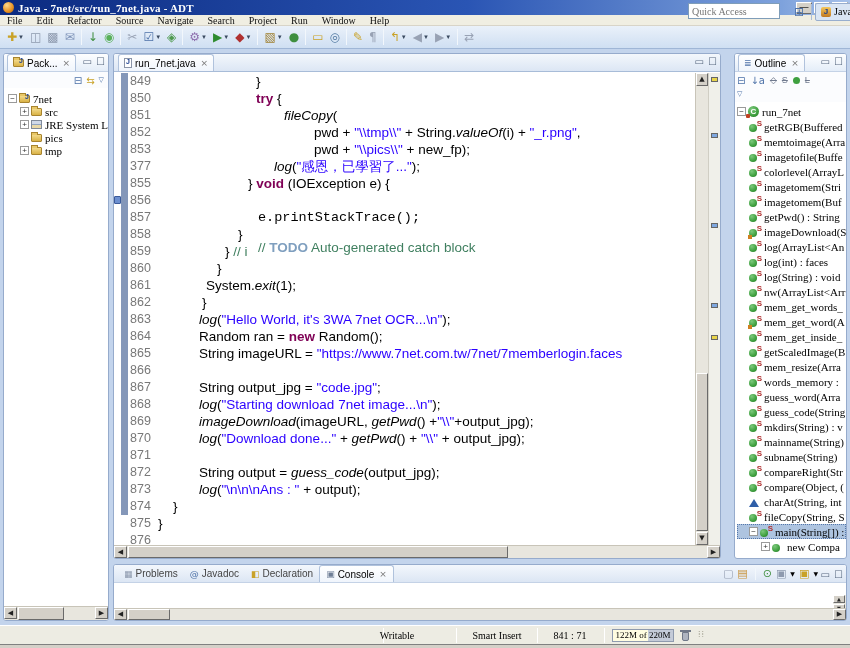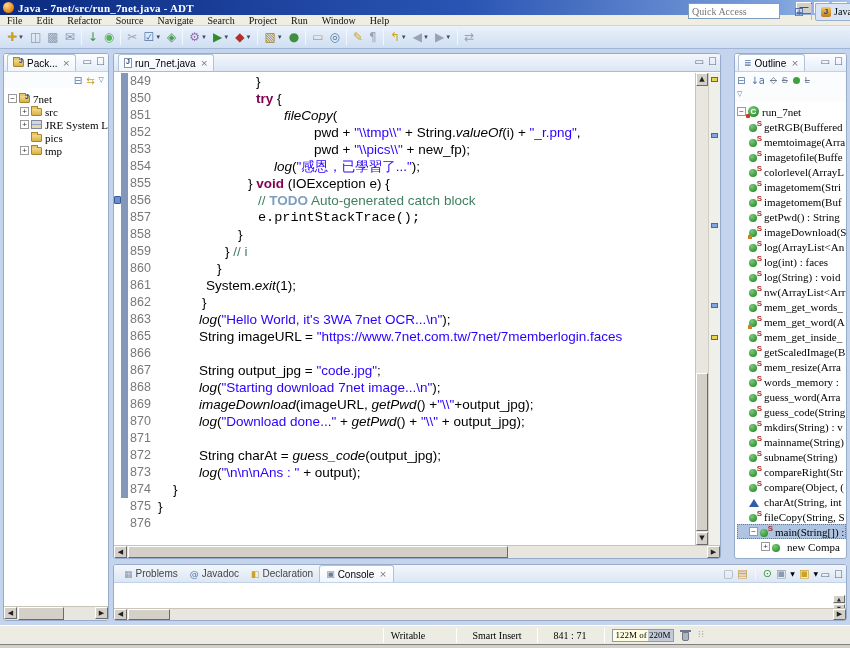--- a/index.html
+++ b/index.html
@@ -380,36 +380,36 @@
         </div>
         <div class="cl">
           <span class="mk"></span>
           <span class="rng on"></span>
           <span class="num">853</span>
           <span class="ct" style="padding-left: 156px;"><span class="sp">pwd + </span><span class="sstr">"\\pics\\"</span><span class="sp"> + new_fp);</span></span>
         </div>
         <div class="cl">
           <span class="mk"></span>
           <span class="rng on"></span>
-          <span class="num">854</span>
+          <span class="num">377</span>
           <span class="ct" style="padding-left: 116px;"><span class="sit">log</span><span class="sp">(</span><span class="sstr">"感恩，已學習了..."</span><span class="sp">);</span></span>
         </div>
         <div class="cl">
           <span class="mk"></span>
           <span class="rng on"></span>
           <span class="num">855</span>
           <span class="ct" style="padding-left: 90px;"><span class="sp">} </span><span class="skw">void</span><span class="sp"> (IOException e) {</span></span>
         </div>
         <div class="cl">
           <span class="mk">
             <span class="task"></span>
           </span>
           <span class="rng on"></span>
           <span class="num">856</span>
-          <span class="ct" style="padding-left: 100px;"><span class="scom">// </span><span class="stodo">TODO</span><span class="scom"> Auto-generated catch block</span></span>
+          <span class="ct" style="padding-left: 100px; margin-top: 47px;"><span class="scom">// </span><span class="stodo">TODO</span><span class="scom"> Auto-generated catch block</span></span>
         </div>
         <div class="cl">
           <span class="mk"></span>
           <span class="rng on"></span>
           <span class="num">857</span>
           <span class="ct" style="padding-left: 100px; font-family: Liberation Mono, monospace;"><span class="sp">e.printStackTrace();</span></span>
         </div>
         <div class="cl">
           <span class="mk"></span>
           <span class="rng on"></span>
@@ -442,20 +442,26 @@
         </div>
         <div class="cl">
           <span class="mk"></span>
           <span class="rng on"></span>
           <span class="num">863</span>
           <span class="ct" style="padding-left: 41px;"><span class="sit">log</span><span class="sp">(</span><span class="sstr">"Hello World, it's 3WA 7net OCR...\n"</span><span class="sp">);</span></span>
         </div>
         <div class="cl">
           <span class="mk"></span>
           <span class="rng on"></span>
+          <span class="num">864</span>
+          <span class="ct" style="padding-left: 41px;"><span class="sp">Random ran = </span><span class="skw">new</span><span class="sp"> Random();</span></span>
+        </div>
+        <div class="cl">
+          <span class="mk"></span>
+          <span class="rng on"></span>
           <span class="num">865</span>
           <span class="ct" style="padding-left: 41px;"><span class="sp">String imageURL = </span><span class="sstr">"https://www.7net.com.tw/7net/7memberlogin.faces</span></span>
         </div>
         <div class="cl">
           <span class="mk"></span>
           <span class="rng on"></span>
           <span class="num">866</span>
         </div>
         <div class="cl">
           <span class="mk"></span>
@@ -484,21 +490,21 @@
         <div class="cl">
           <span class="mk"></span>
           <span class="rng on"></span>
           <span class="num">871</span>
           <span class="ct" style="padding-left: 0px;"></span>
         </div>
         <div class="cl">
           <span class="mk"></span>
           <span class="rng on"></span>
           <span class="num">872</span>
-          <span class="ct" style="padding-left: 41px;"><span class="sp">String charAt = </span><span class="sit">guess_code</span><span class="sp">(output_jpg);</span></span>
+          <span class="ct" style="padding-left: 41px;"><span class="sp">String output = </span><span class="sit">guess_code</span><span class="sp">(output_jpg);</span></span>
         </div>
         <div class="cl">
           <span class="mk"></span>
           <span class="rng on"></span>
           <span class="num">873</span>
           <span class="ct" style="padding-left: 41px;"><span class="sit">log</span><span class="sp">(</span><span class="sstr">"\n\n\nAns : "</span><span class="sp"> + output);</span></span>
         </div>
         <div class="cl">
           <span class="mk"></span>
           <span class="rng on"></span>
@@ -818,21 +824,21 @@
   </div>
   <div class="chscroll">
     <span class="hbtn" style="left:0;height:11px;line-height:9px">◀</span>
     <span class="hthumb" style="left:14px;width:42px;height:11px"></span>
     <span class="hbtn" style="right:0;height:11px;line-height:9px">▶</span>
   </div>
 </div>
 
 <div class="statusbar">
   <span class="ssep" style="left:383px"></span>
-  <span class="scell" style="left:372px;width:72px">Writable</span>
+  <span class="scell" style="left:361px;width:72px">Writable</span>
   <span class="ssep" style="left:456px"></span>
   <span class="scell" style="left:457px;width:80px">Smart Insert</span>
   <span class="ssep" style="left:537px"></span>
   <span class="scell" style="left:538px;width:64px">841 : 71</span>
   <span class="ssep" style="left:604px"></span>
   <span class="heap" style="left:612px;width:62px">
     <span class="used" id="heap-used" style="width: 58%;"></span>
     <span class="free" id="heap-free" style="width: 42%;"></span>
     <span class="htext">122M of 220M</span>
   </span>

